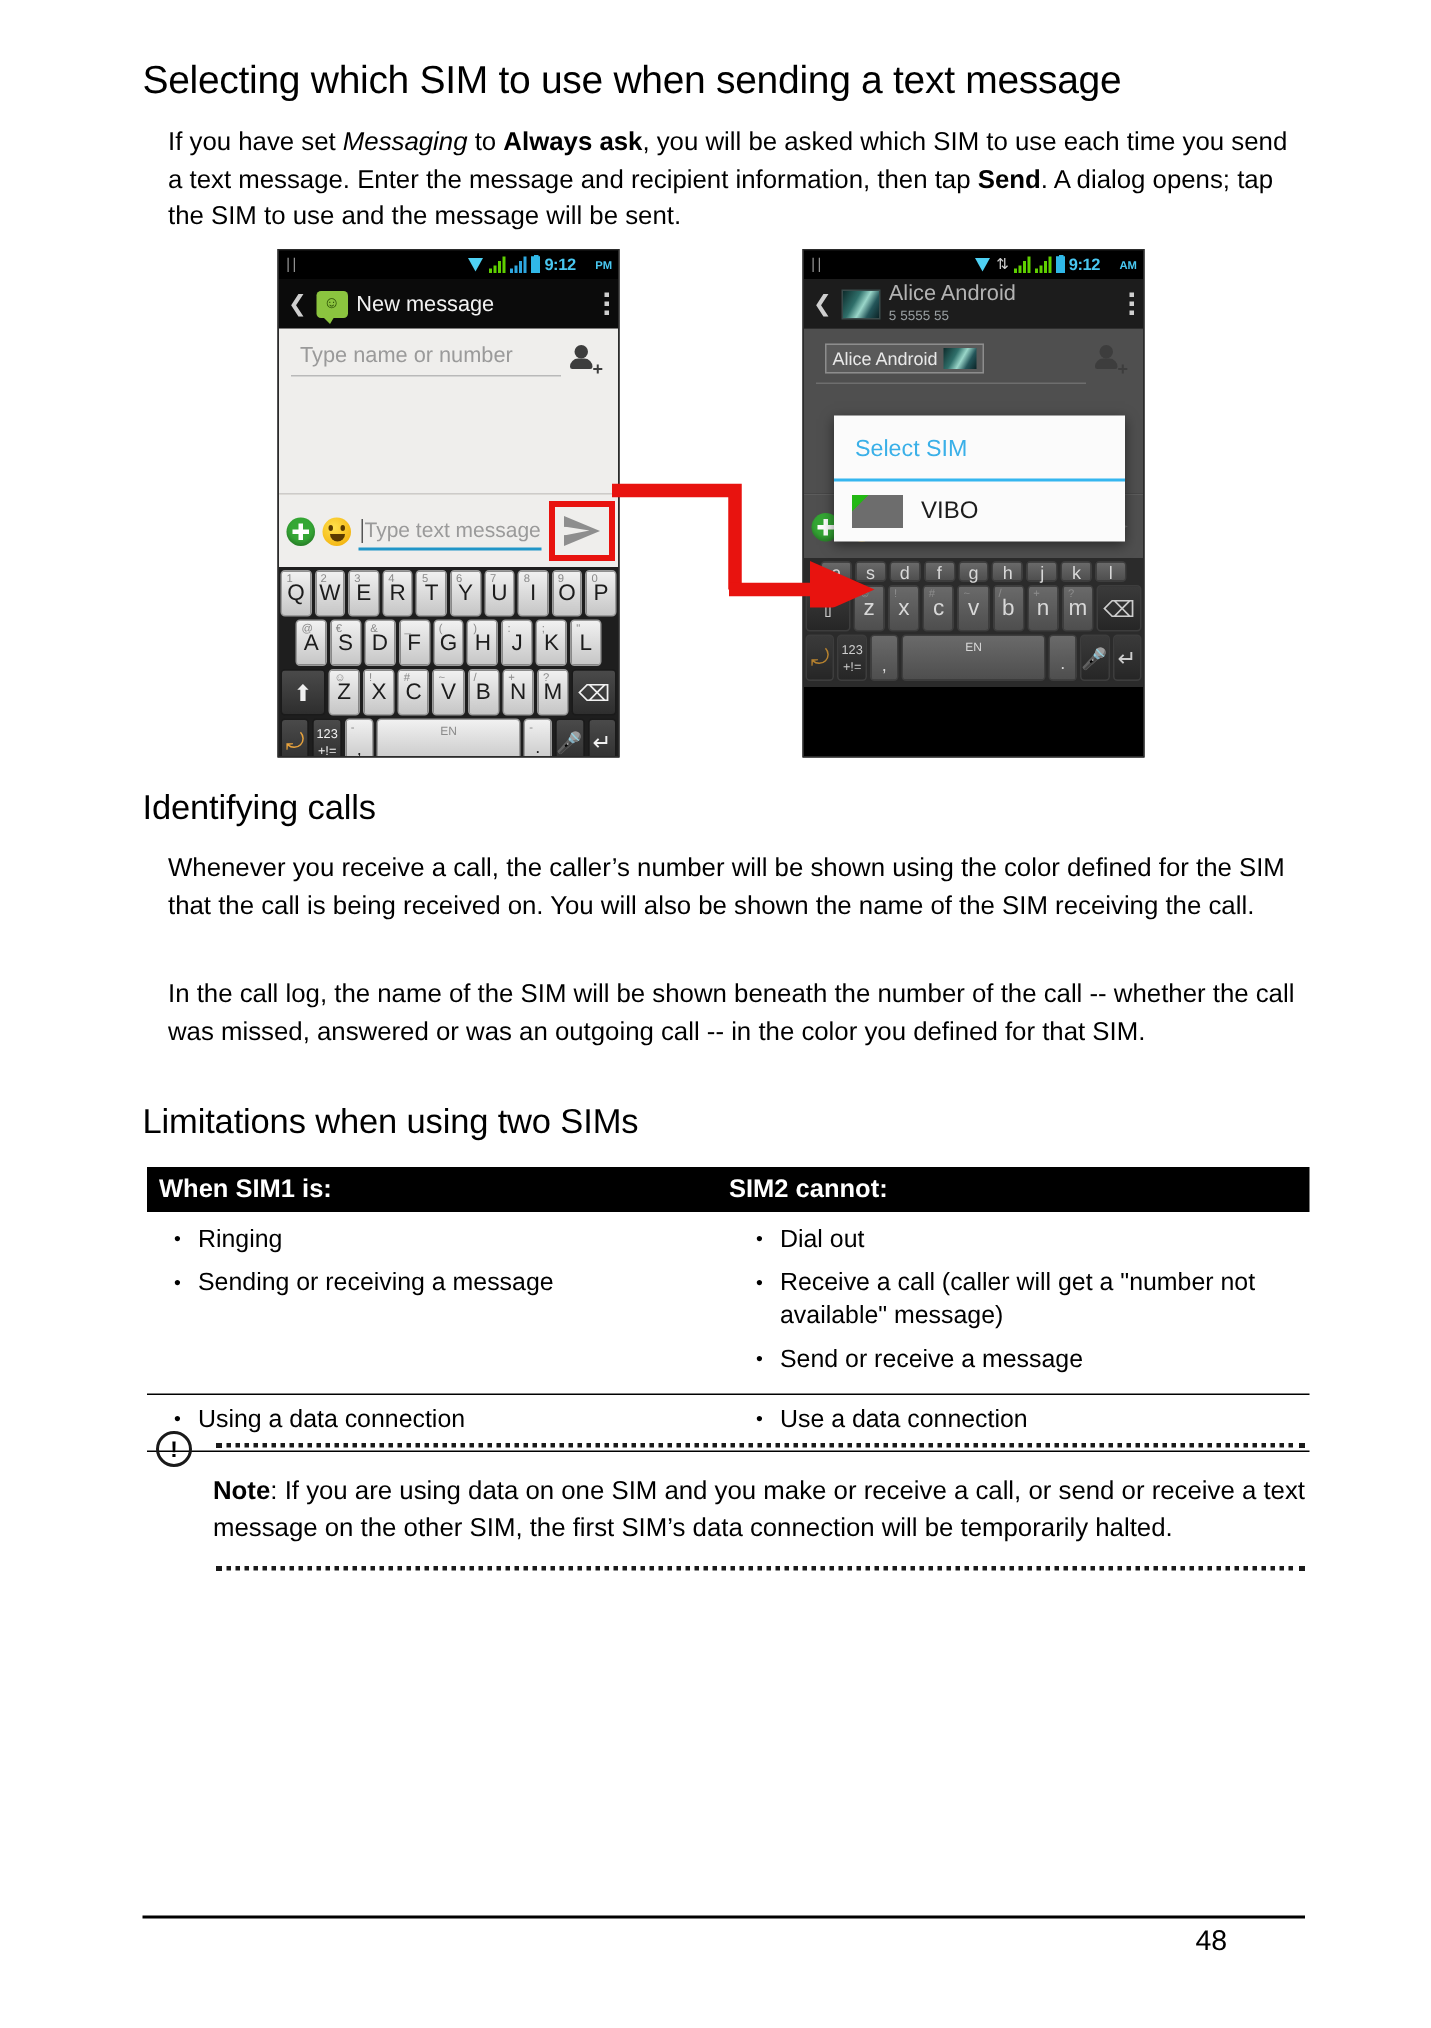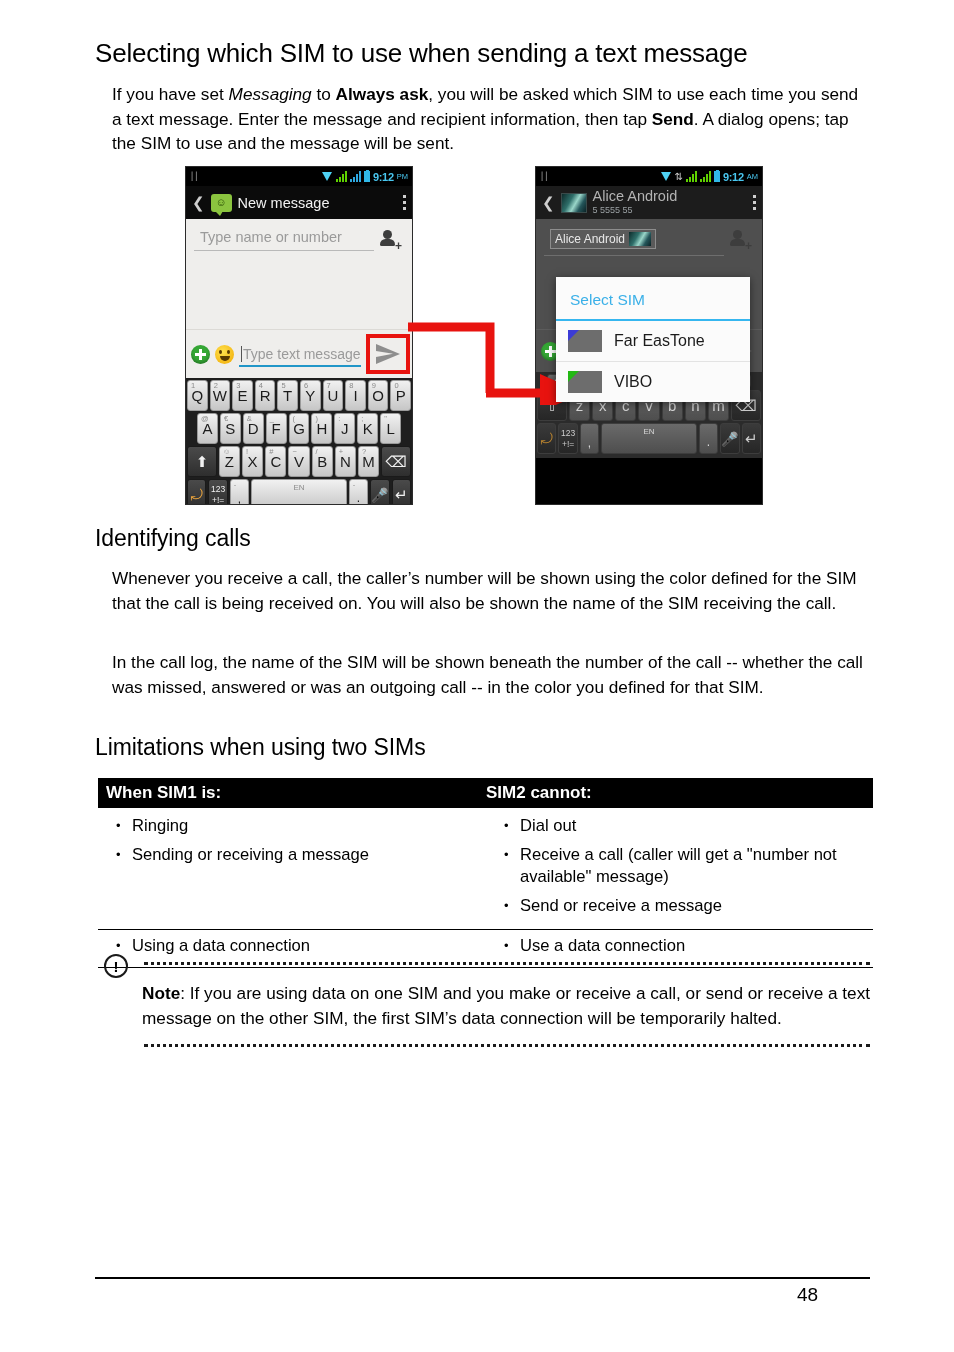--- a/index.html
+++ b/index.html
@@ -55,21 +55,21 @@
     display:flex;
     align-items:center;
     padding: 0 4px;
     position:relative;
   }
   .sb-left { font-size:8px; color:#9a9a9a; line-height:1; }
   .sb-right {
     margin-left:auto; display:flex; align-items:center; gap:3px;
   }
   .sb-time { color:#49c7f0; font-size:11px; font-weight:bold; letter-spacing:-0.3px;}
-  .sb-ampm { color:#49c7f0; font-size:7.5px; font-weight:normal; margin-left:0;}
+  .sb-ampm { color:#49c7f0; font-size:7.5px; font-weight:bold; margin-left:10px;}
 
   .bars { display:flex; align-items:flex-end; gap:1px; height:11px;}
   .bars i { display:block; width:2px; background:#5fd000; }
   .bars.blue i { background:#2ea7e0; }
   .bars i:nth-child(1){height:3px}
   .bars i:nth-child(2){height:5px}
   .bars i:nth-child(3){height:8px}
   .bars i:nth-child(4){height:11px}
 
   .wifi-ic { width:11px;height:9px; position:relative; }
@@ -625,26 +625,20 @@
           </div>
         <div class="key dark narrow">
             <span style="font-size:15px">↵</span>
           </div>
       </div>
     </div>
 
     <div class="sim-dialog">
       <div class="sim-title">Select SIM</div>
       <div class="sim-item">
-        <span class="sim-sw">
-            <span class="corner"></span>
-          </span>
-        <span class="sim-name">Far EasTone</span>
-      </div>
-      <div class="sim-item">
         <span class="sim-sw green">
             <span class="corner"></span>
           </span>
         <span class="sim-name">VIBO</span>
       </div>
     </div>
   </div>
 
   <svg class="anno" style="left:408px; top:300px;" width="190" height="105">
     <polyline points="0,27 82,27 82,93" stroke="#e8130f" stroke-width="9" fill="none"></polyline>

